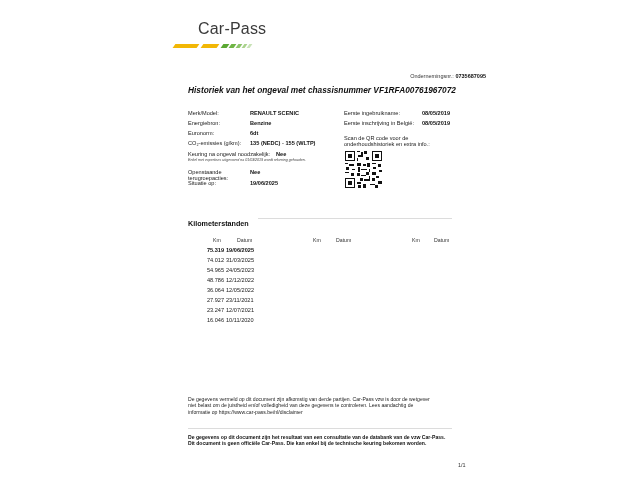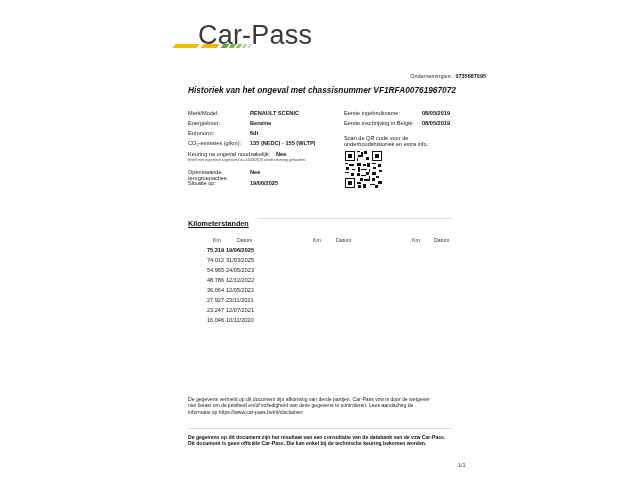--- a/index.html
+++ b/index.html
@@ -1,31 +1,31 @@
 <!DOCTYPE html>
 <html><head>
 <meta charset="utf-8">
 <style>
   html, body { margin:0; padding:0; }
   body { width:640px; height:480px; background:#ffffff; position:relative; overflow:hidden;
          font-family:"Liberation Sans", sans-serif; color:#1a1a1a; }
   .abs { position:absolute; }
-  .logo-text { left:198px; top:20px; font-size:27px; color:#3a3a3a; letter-spacing:0.2px; }
+  .logo-text { left:198px; top:20px; font-size:16px; color:#3a3a3a; letter-spacing:0.2px; }
   .stripe { position:absolute; height:4px; transform:skewX(-35deg); }
   .ond { left:380px; top:73px; font-size:5.5px; color:#333; width:106px; text-align:right; }
   .ond b { color:#111; }
   .title { left:188px; top:85px; font-size:8.3px; font-weight:bold; font-style:italic; color:#111; white-space:nowrap; }
   .row { position:absolute; font-size:5.6px; color:#222; white-space:nowrap; }
   .lbl { left:188px; }
   .val { left:250px; font-weight:bold; color:#111; }
   .rlbl { left:344px; }
   .rval { left:422px; font-weight:bold; color:#111; }
   .tiny { font-size:3.6px; font-style:italic; color:#444; }
   .hr { position:absolute; height:1px; background:#dcdcdc; }
-  .section { left:188px; top:219px; font-size:7.2px; font-weight:bold; color:#111;text-decoration:underline; }
+  .section { left:188px; top:219px; font-size:7.2px; font-weight:bold; color:#111; }
   .colh { position:absolute; font-size:5.2px; color:#333; }
   .km { position:absolute; width:36px; text-align:right; font-size:5.6px; color:#222; }
   .dt { position:absolute; left:226px; font-size:5.6px; color:#222; }
   .first { font-weight:bold; color:#111; }
   .para { position:absolute; left:188px; font-size:5.1px; line-height:6.3px; color:#222; width:290px; }
   .bold { font-weight:bold; color:#111; }
   .page { left:458px; top:462px; font-size:5.5px; color:#333; }
   .qr { left:345px; top:151px; width:37px; height:37px; }
 </style>
 </head>

